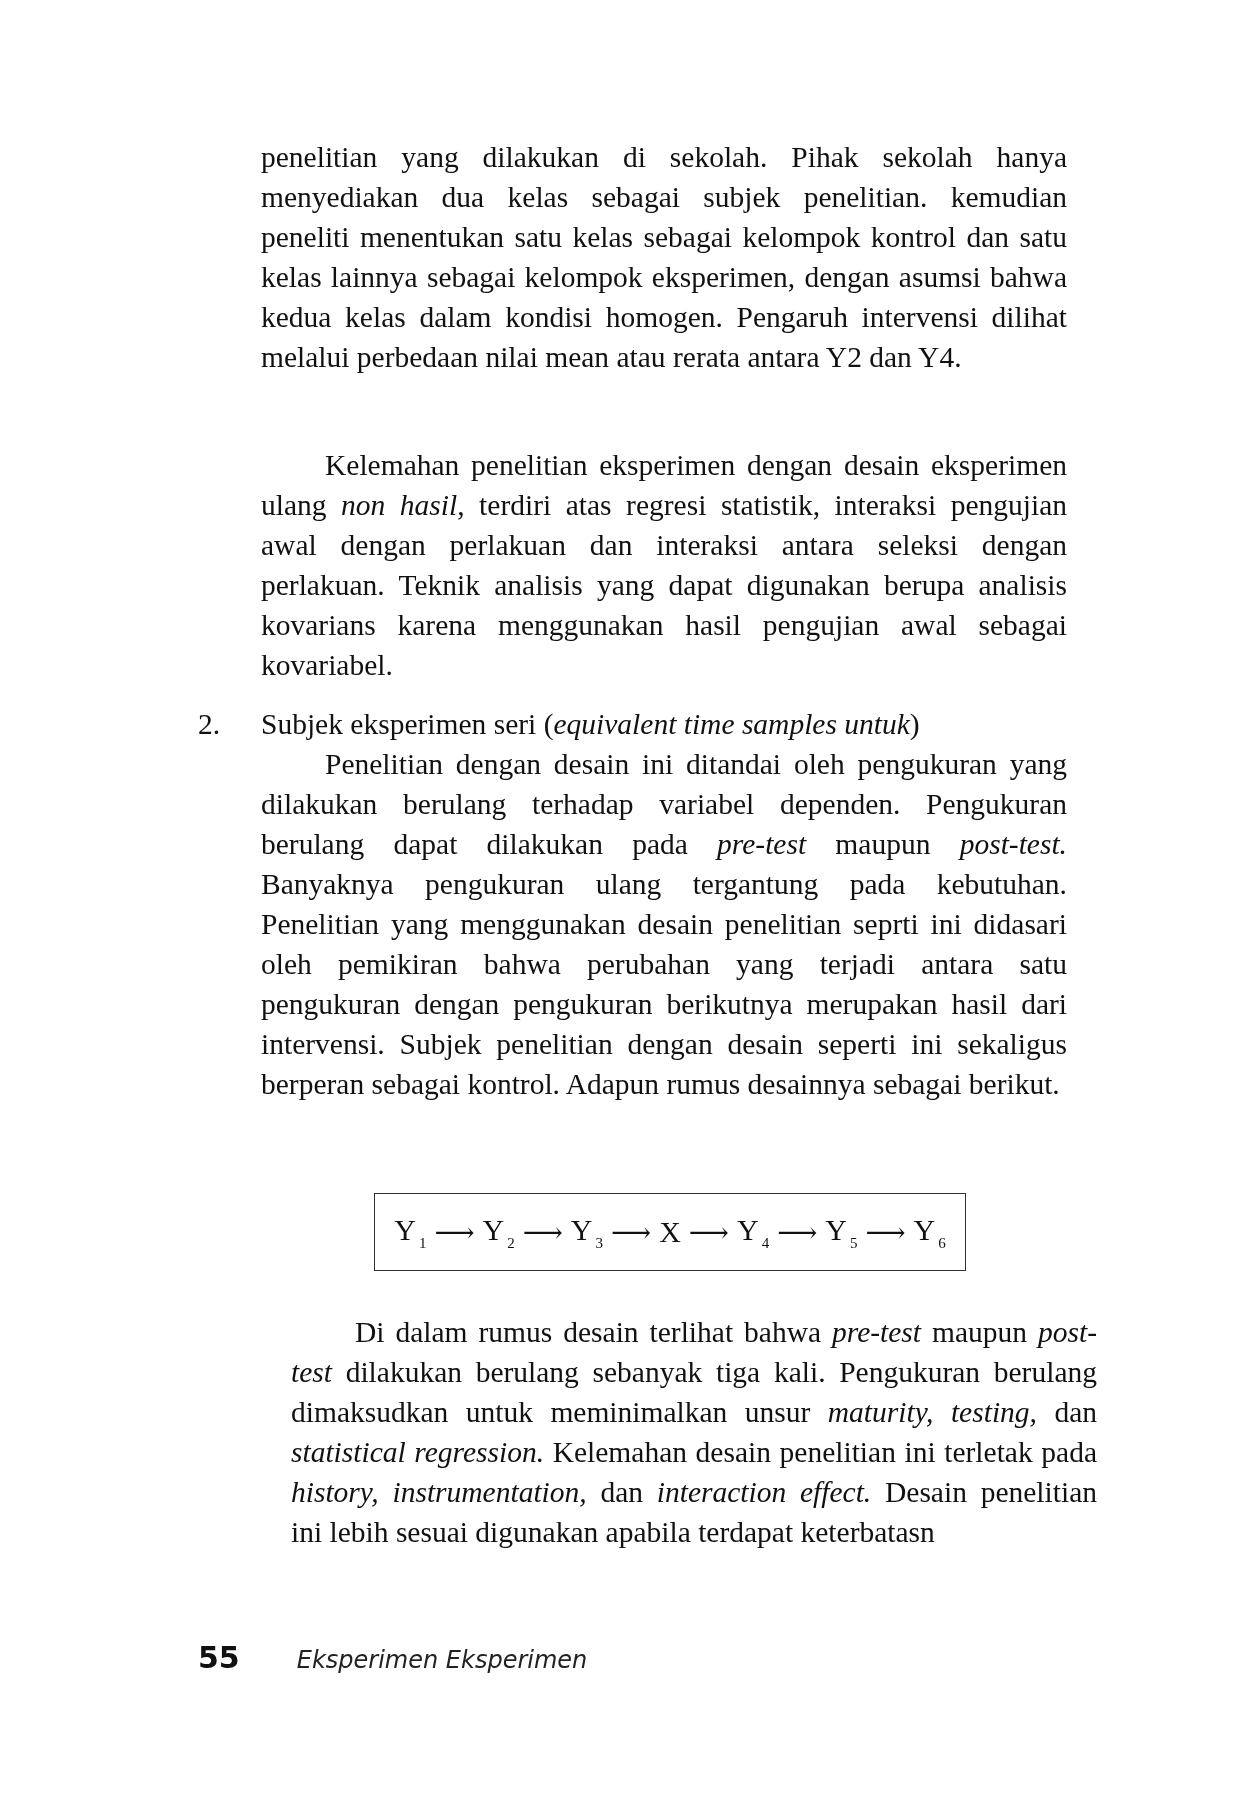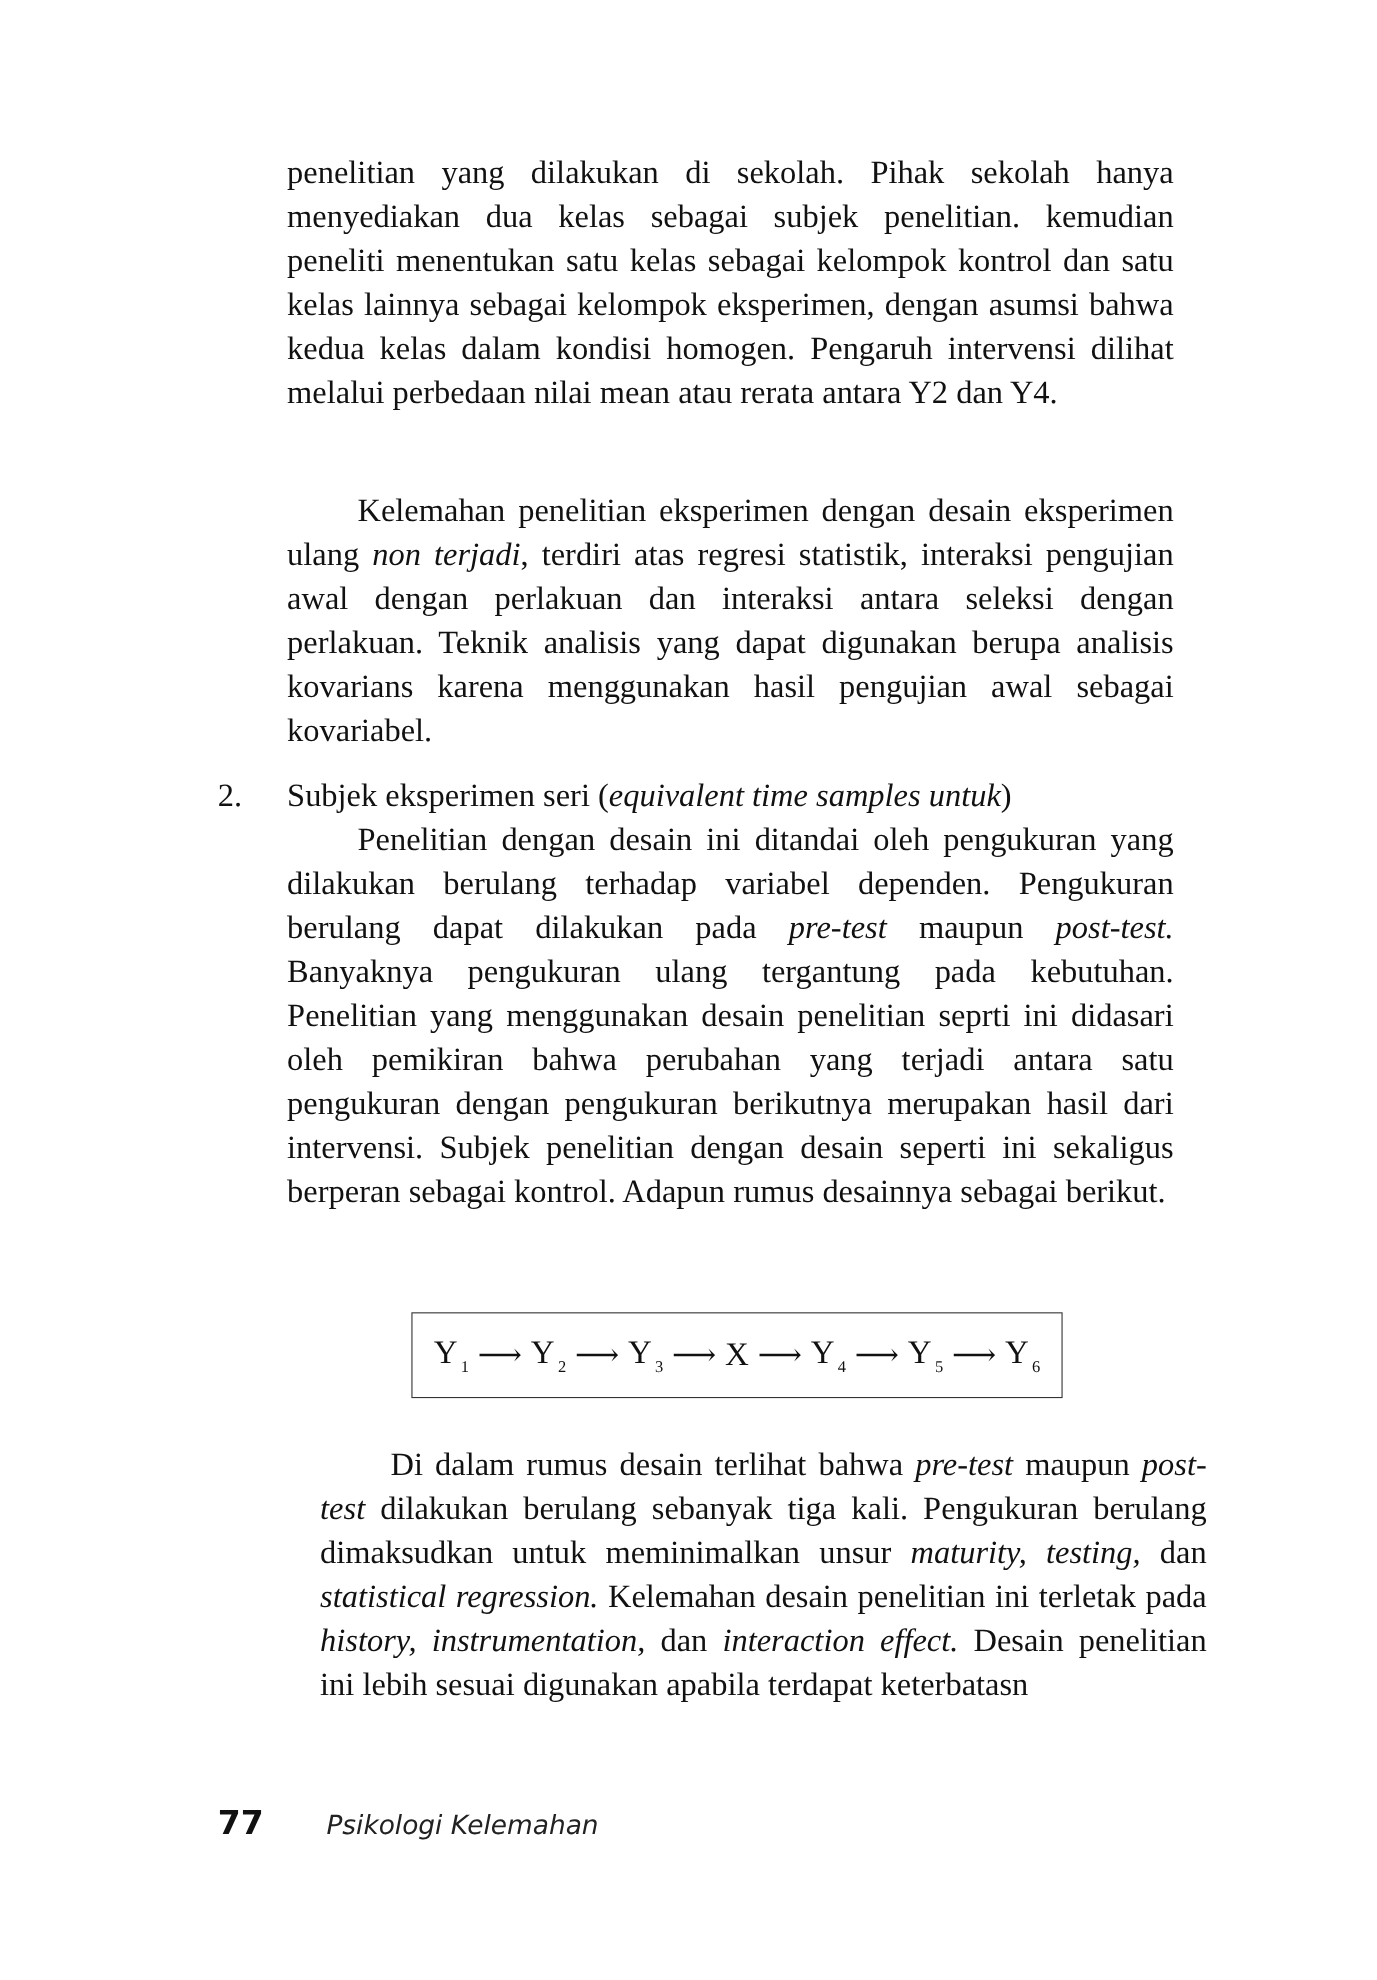--- a/index.html
+++ b/index.html
@@ -43,21 +43,21 @@
 </head>
 <body>
 
 <div class="page">
 
   <p class="text block" style="top:137px;">
     <span>penelitian yang dilakukan di sekolah. Pihak sekolah hanya menyediakan dua kelas sebagai subjek penelitian. kemudian peneliti menentukan satu kelas sebagai kelompok kontrol dan satu kelas lainnya sebagai kelompok eksperimen, dengan asumsi bahwa kedua kelas dalam kondisi homogen. Pengaruh intervensi dilihat melalui perbedaan nilai mean atau rerata antara Y2 dan Y4.</span>
   </p>
 
   <p class="text block indent" style="top:445px;">
-    <span>Kelemahan penelitian eksperimen dengan desain eksperimen ulang </span><em>non terjadi</em><span>, terdiri atas regresi statistik, interaksi pengujian awal dengan perlakuan dan interaksi antara seleksi dengan perlakuan. Teknik analisis yang dapat digunakan berupa analisis kovarians karena menggunakan hasil pengujian awal sebagai kovariabel.</span>
+    <span>Kelemahan penelitian eksperimen dengan desain eksperimen ulang </span><em>non hasil</em><span>, terdiri atas regresi statistik, interaksi pengujian awal dengan perlakuan dan interaksi antara seleksi dengan perlakuan. Teknik analisis yang dapat digunakan berupa analisis kovarians karena menggunakan hasil pengujian awal sebagai kovariabel.</span>
   </p>
 
   <span class="item-number">2.</span>
   <p class="item-title">
     <span>Subjek eksperimen seri (</span><em>equivalent time samples untuk</em><span>)</span>
   </p>
 
   <p class="text block indent" style="top:744px;">
     <span>Penelitian dengan desain ini ditandai oleh pengukuran yang dilakukan berulang terhadap variabel dependen. Pengukuran berulang dapat dilakukan pada </span><em>pre-test</em><span> maupun </span><em>post-test.</em><span> Banyaknya pengukuran ulang tergantung pada kebutuhan. Penelitian yang menggunakan desain penelitian seprti ini didasari oleh pemikiran bahwa perubahan yang terjadi antara satu pengukuran dengan pengukuran berikutnya merupakan hasil dari intervensi. Subjek penelitian dengan desain seperti ini sekaligus berperan sebagai kontrol. Adapun rumus desainnya sebagai berikut.</span>
   </p>
@@ -76,17 +76,17 @@
     <span class="term"><span>Y</span><sub>5</sub></span>
     <span class="arrow">⟶</span>
     <span class="term"><span>Y</span><sub>6</sub></span>
   </div>
 
   <p class="text block indent" style="top:1312px;margin-left:30px;">
     <span>Di dalam rumus desain terlihat bahwa </span><em>pre-test</em><span> maupun </span><em>post-test</em><span> dilakukan berulang sebanyak tiga kali. Pengukuran berulang dimaksudkan untuk meminimalkan unsur </span><em>maturity,</em><span> </span><em>testing,</em><span> dan </span><em>statistical regression.</em><span> Kelemahan desain penelitian ini terletak pada </span><em>history, instrumentation,</em><span> dan </span><em>interaction effect.</em><span> Desain penelitian ini lebih sesuai digunakan apabila terdapat keterbatasn</span>
   </p>
 
   <div class="footer">
-    <span class="page-number">77</span>
-    <span class="running-title">Psikologi Kelemahan</span>
+    <span class="page-number">55</span>
+    <span class="running-title">Eksperimen Eksperimen</span>
   </div>
 
 </div>
 
 </body></html>

